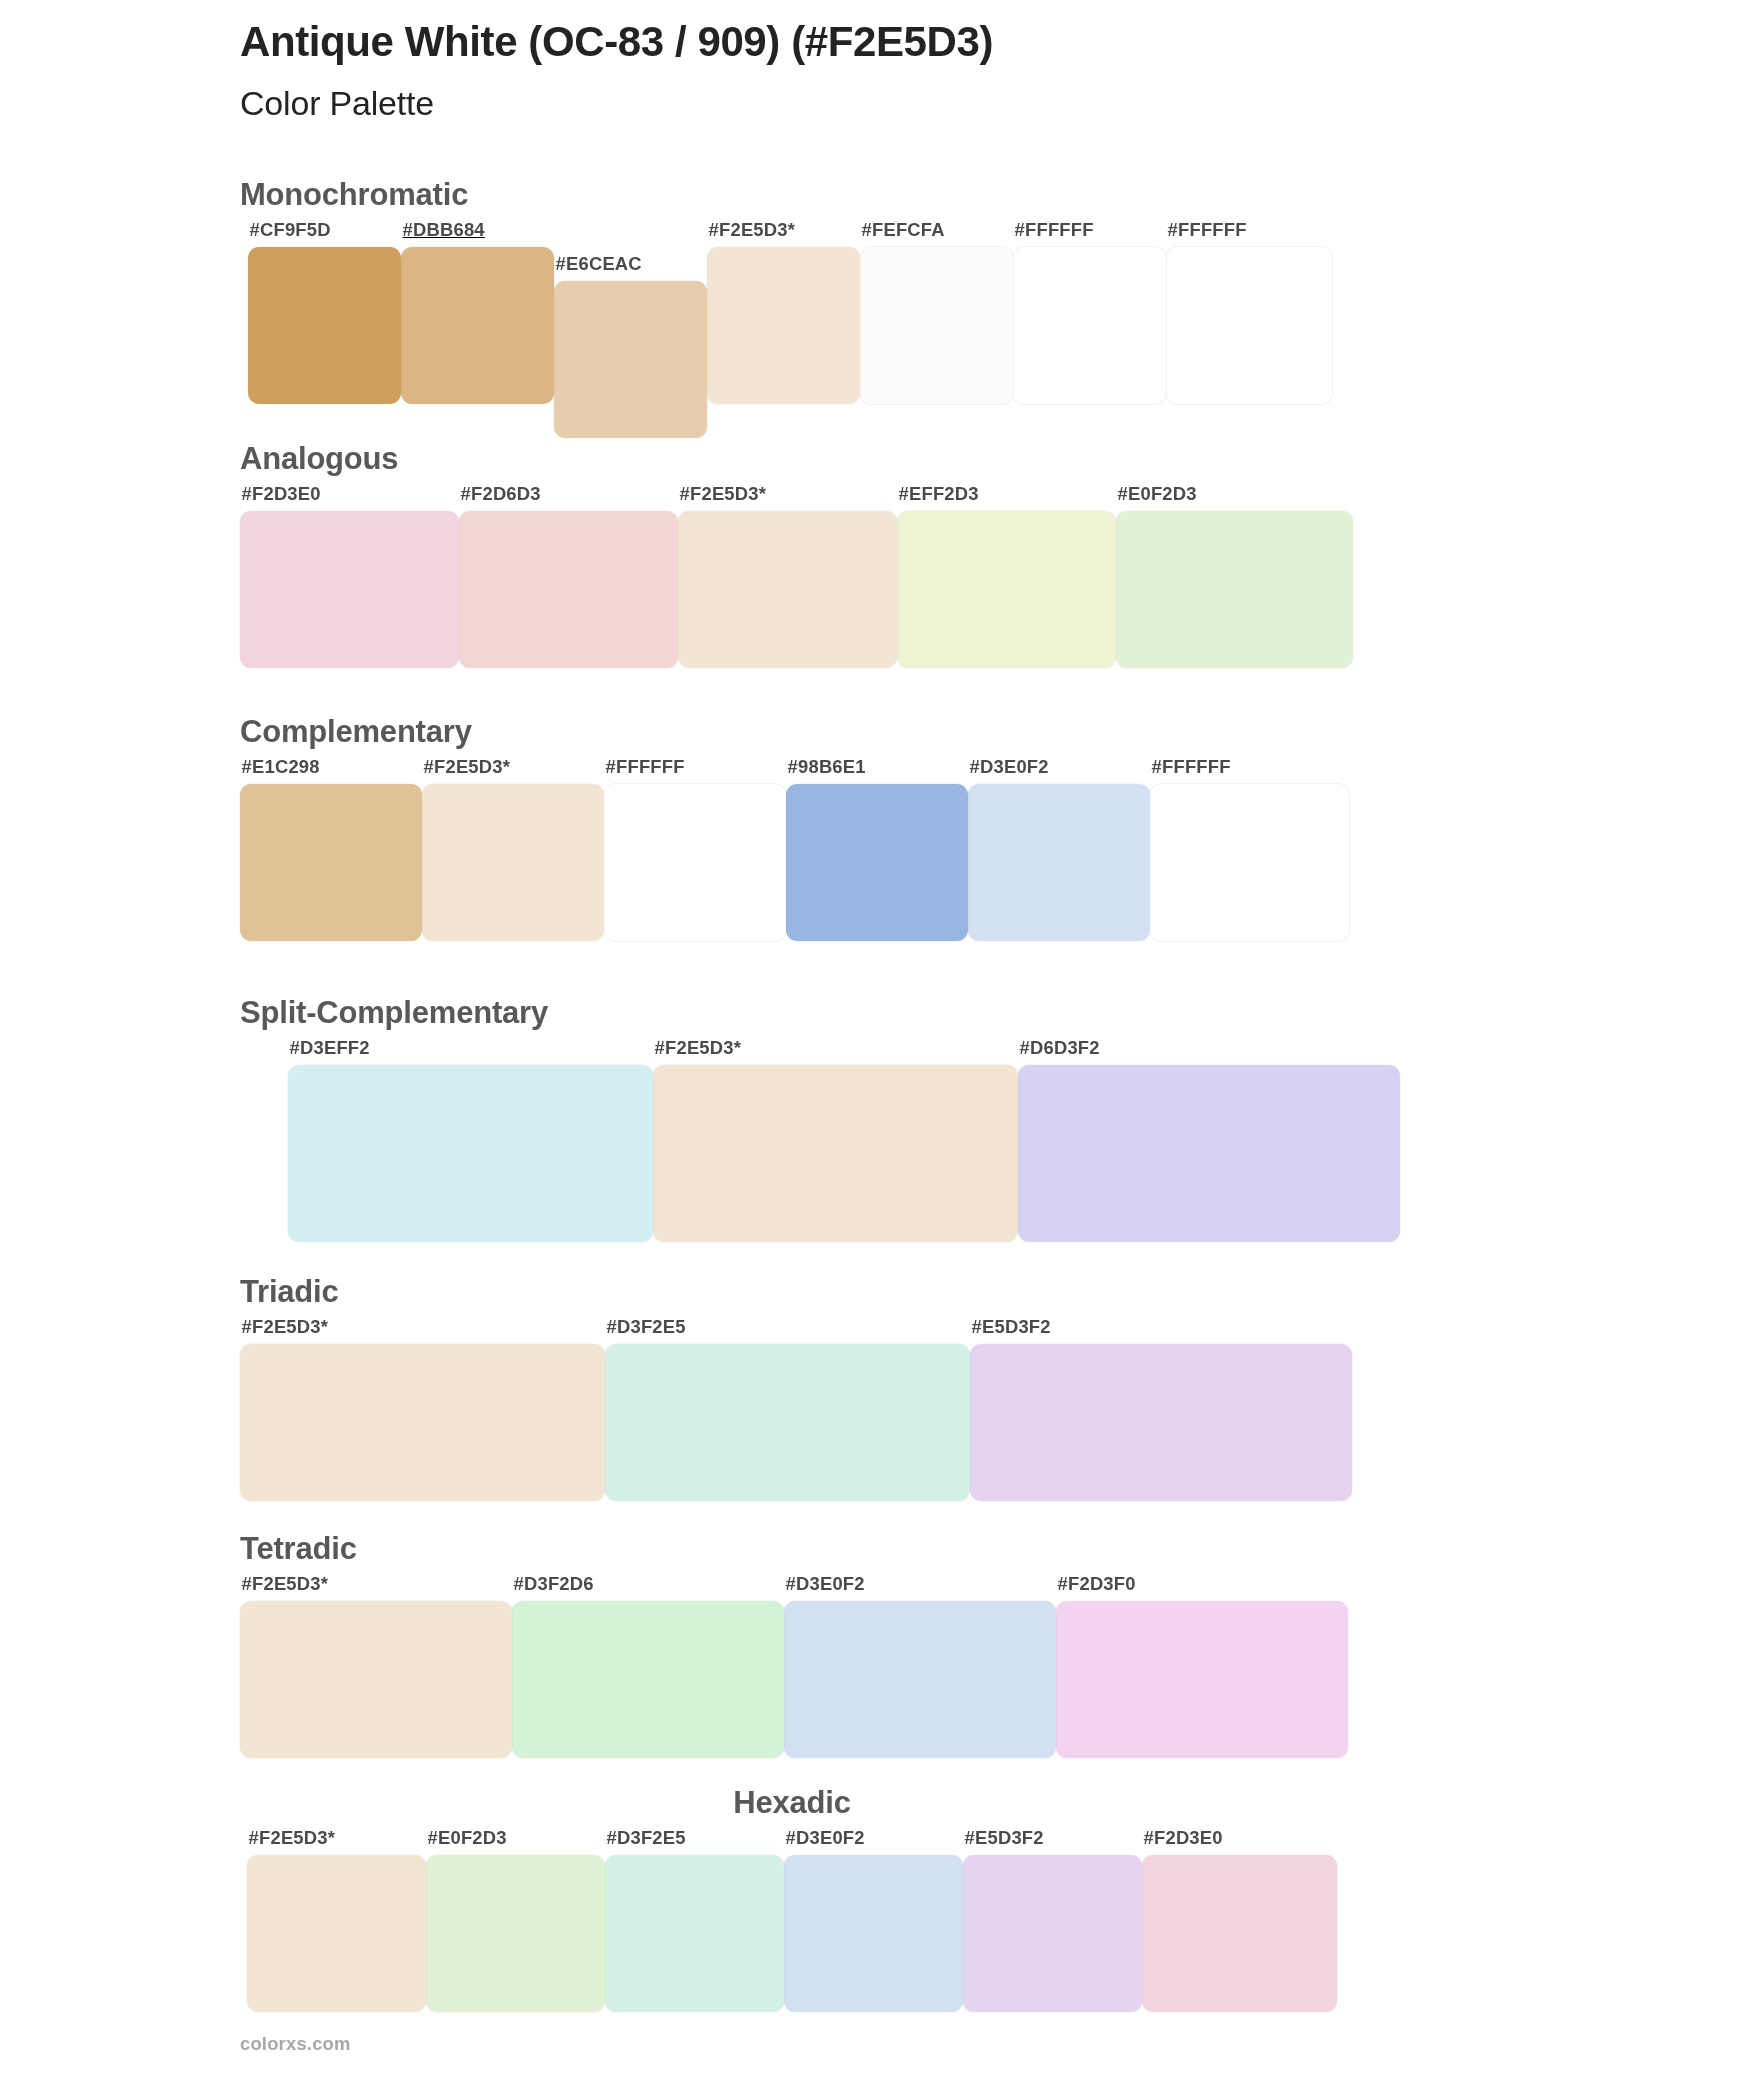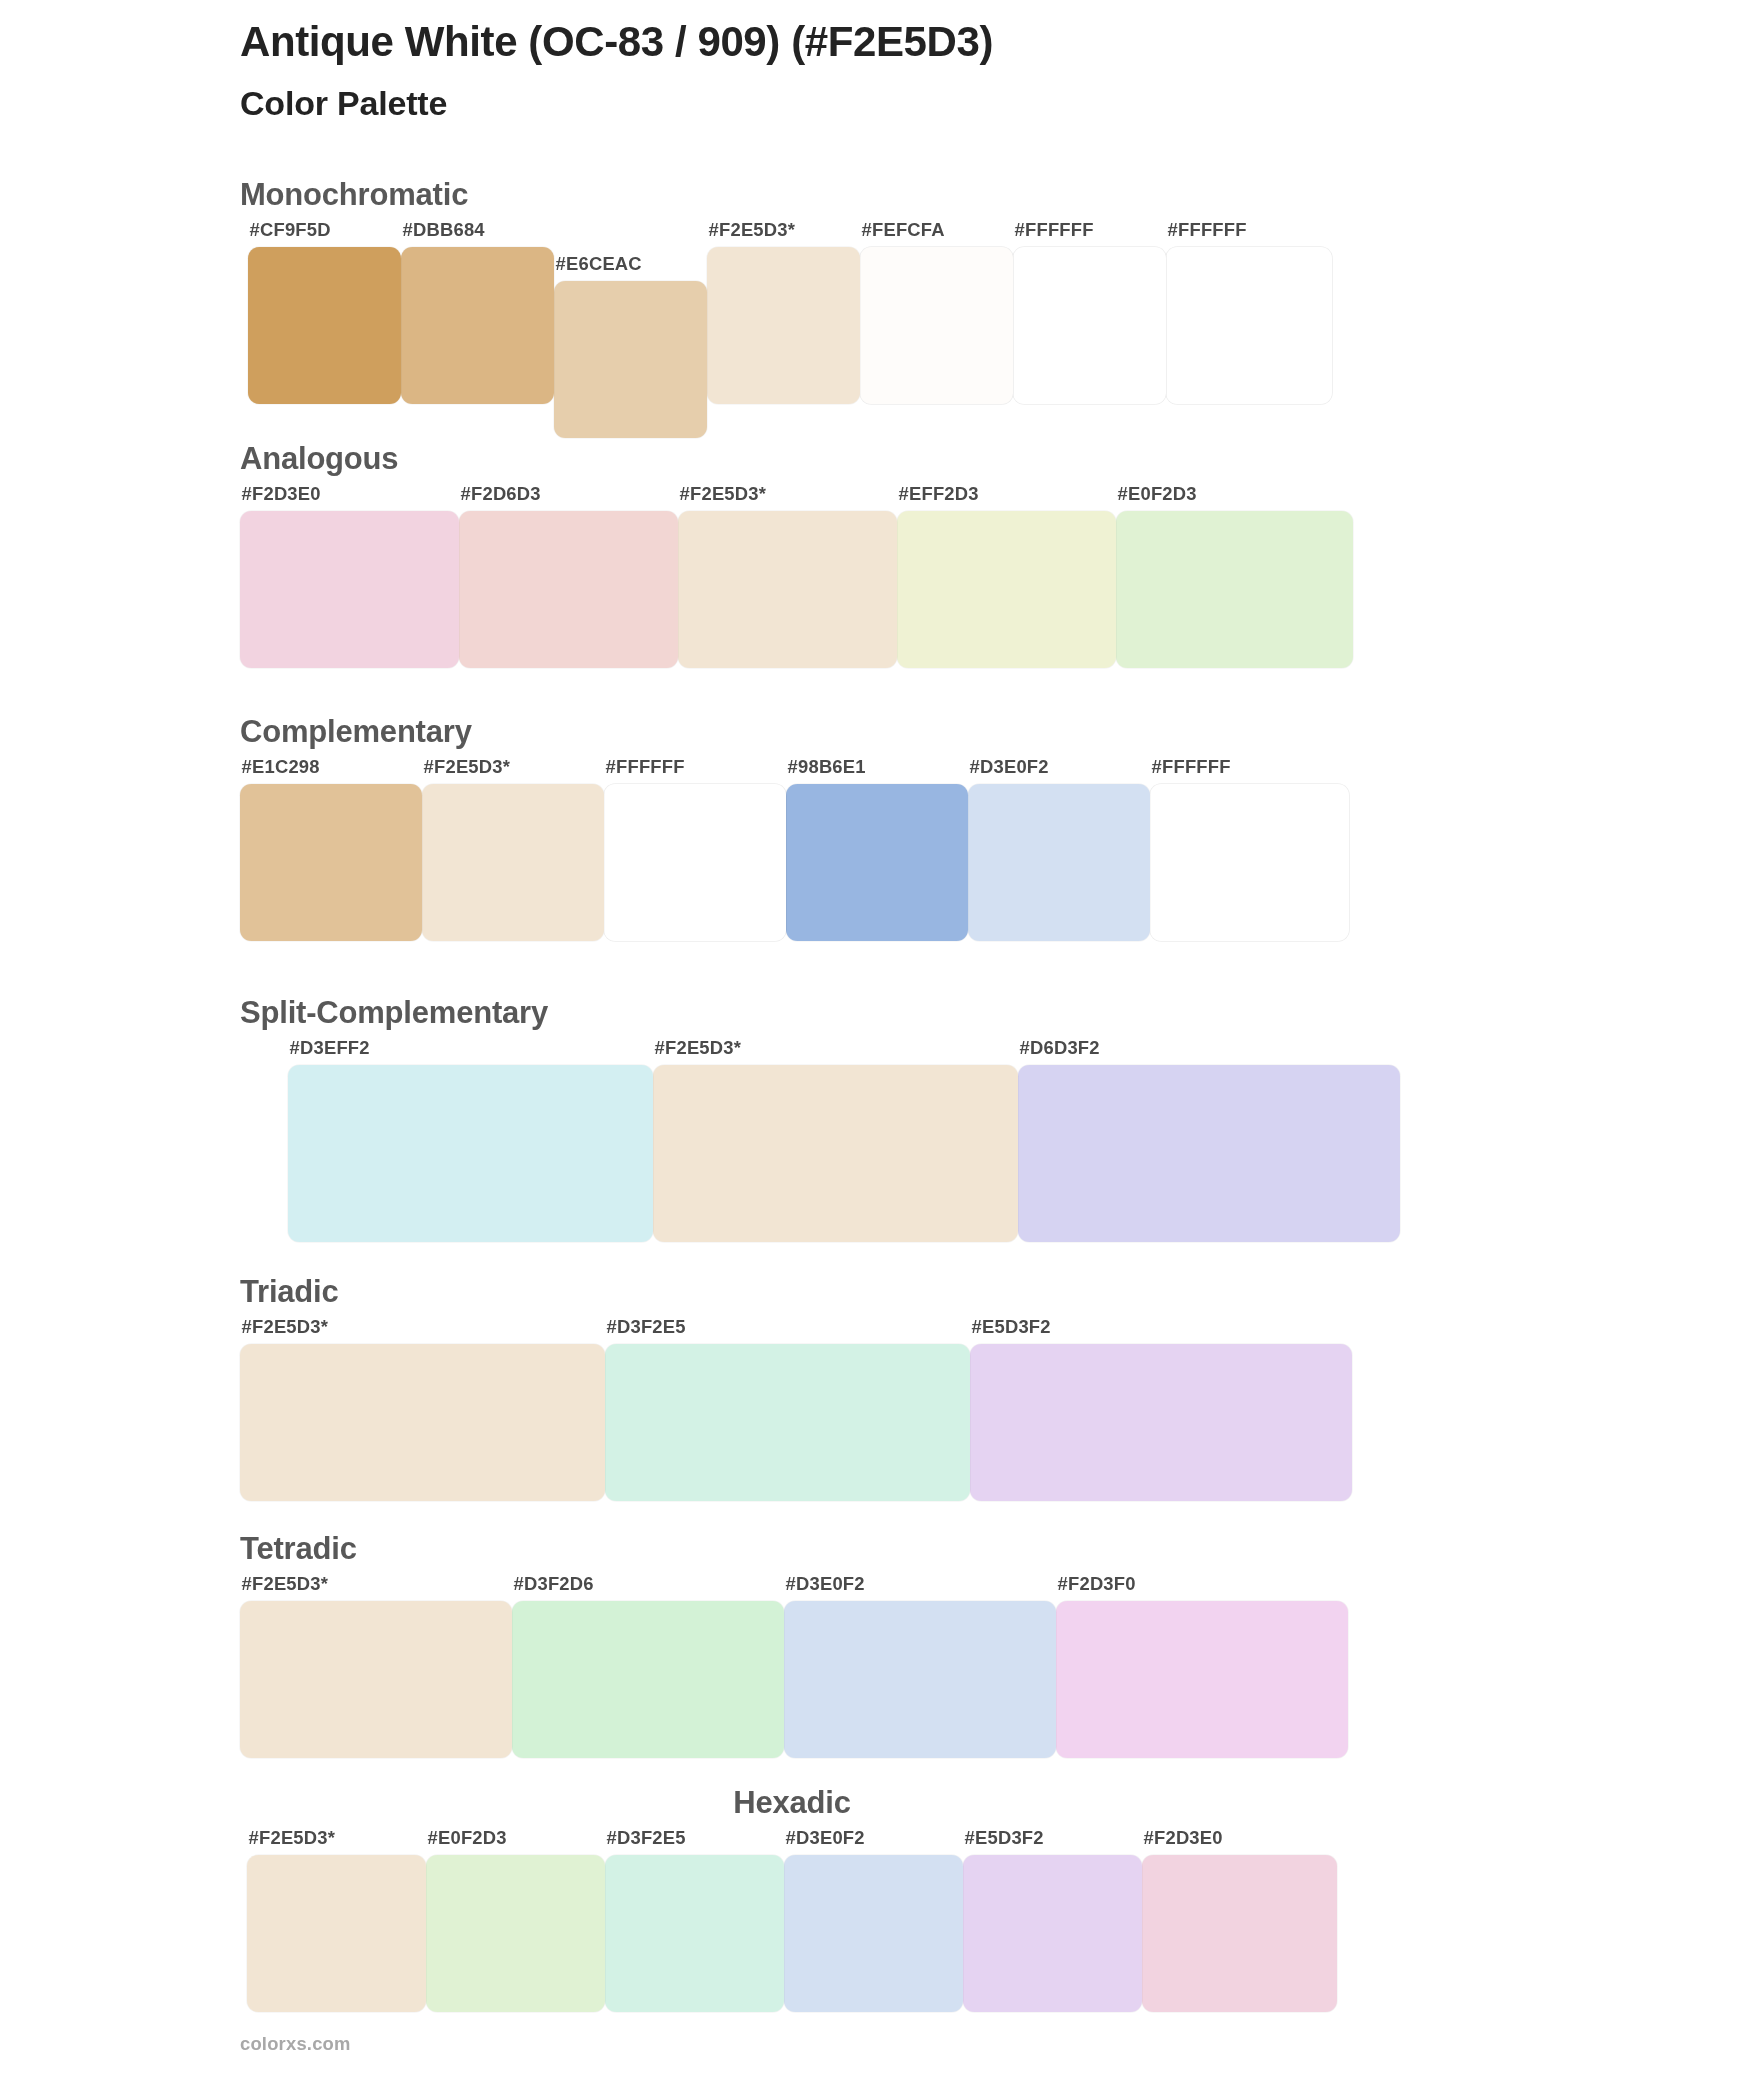--- a/index.html
+++ b/index.html
@@ -30,21 +30,21 @@
     font-size: 42px;
     font-weight: bold;
     color: #232323;
     letter-spacing: -0.4px;
     line-height: 1.14;
     margin: 0;
     white-space: nowrap;
   }
   .page-subtitle {
     font-size: 34px;
-    font-weight: bold;
+    font-weight: normal;
     color: #232323;
     letter-spacing: -0.2px;
     line-height: 1.2;
     margin: 17.6px 0 0 0;
     white-space: nowrap;
   }
   .sections {
     position: absolute;
     left: 240px;
     top: 177px;
@@ -112,21 +112,21 @@
   </div>
 
   <div class="sections" id="sections-root">
       <div class="section" style="position: absolute; left: 0px; top: 0px;">
         <div class="section-title">Monochromatic</div>
         <div class="swatch-row">
           <div class="swatch" style="width: 153px; padding-left: 8px;">
             <div class="swatch-label">#CF9F5D</div>
             <div class="swatch-chip" style="width: 153px; height: 157px; background: rgb(207, 159, 93); z-index: 100;"></div>
           </div>
-          <div class="swatch" style="width: 153px;">
+          <div class="swatch" style="width: 153px; text-decoration: underline;">
             <div class="swatch-label">#DBB684</div>
             <div class="swatch-chip" style="width: 153px; height: 157px; background: rgb(219, 182, 132); z-index: 99;"></div>
           </div>
           <div class="swatch" style="width: 153px; margin-top: 34px;">
             <div class="swatch-label">#E6CEAC</div>
             <div class="swatch-chip" style="width: 153px; height: 157px; background: rgb(230, 206, 172); z-index: 98;"></div>
           </div>
           <div class="swatch" style="width: 153px;">
             <div class="swatch-label">#F2E5D3*</div>
             <div class="swatch-chip" style="width: 153px; height: 157px; background: rgb(242, 229, 211); z-index: 97;"></div>

